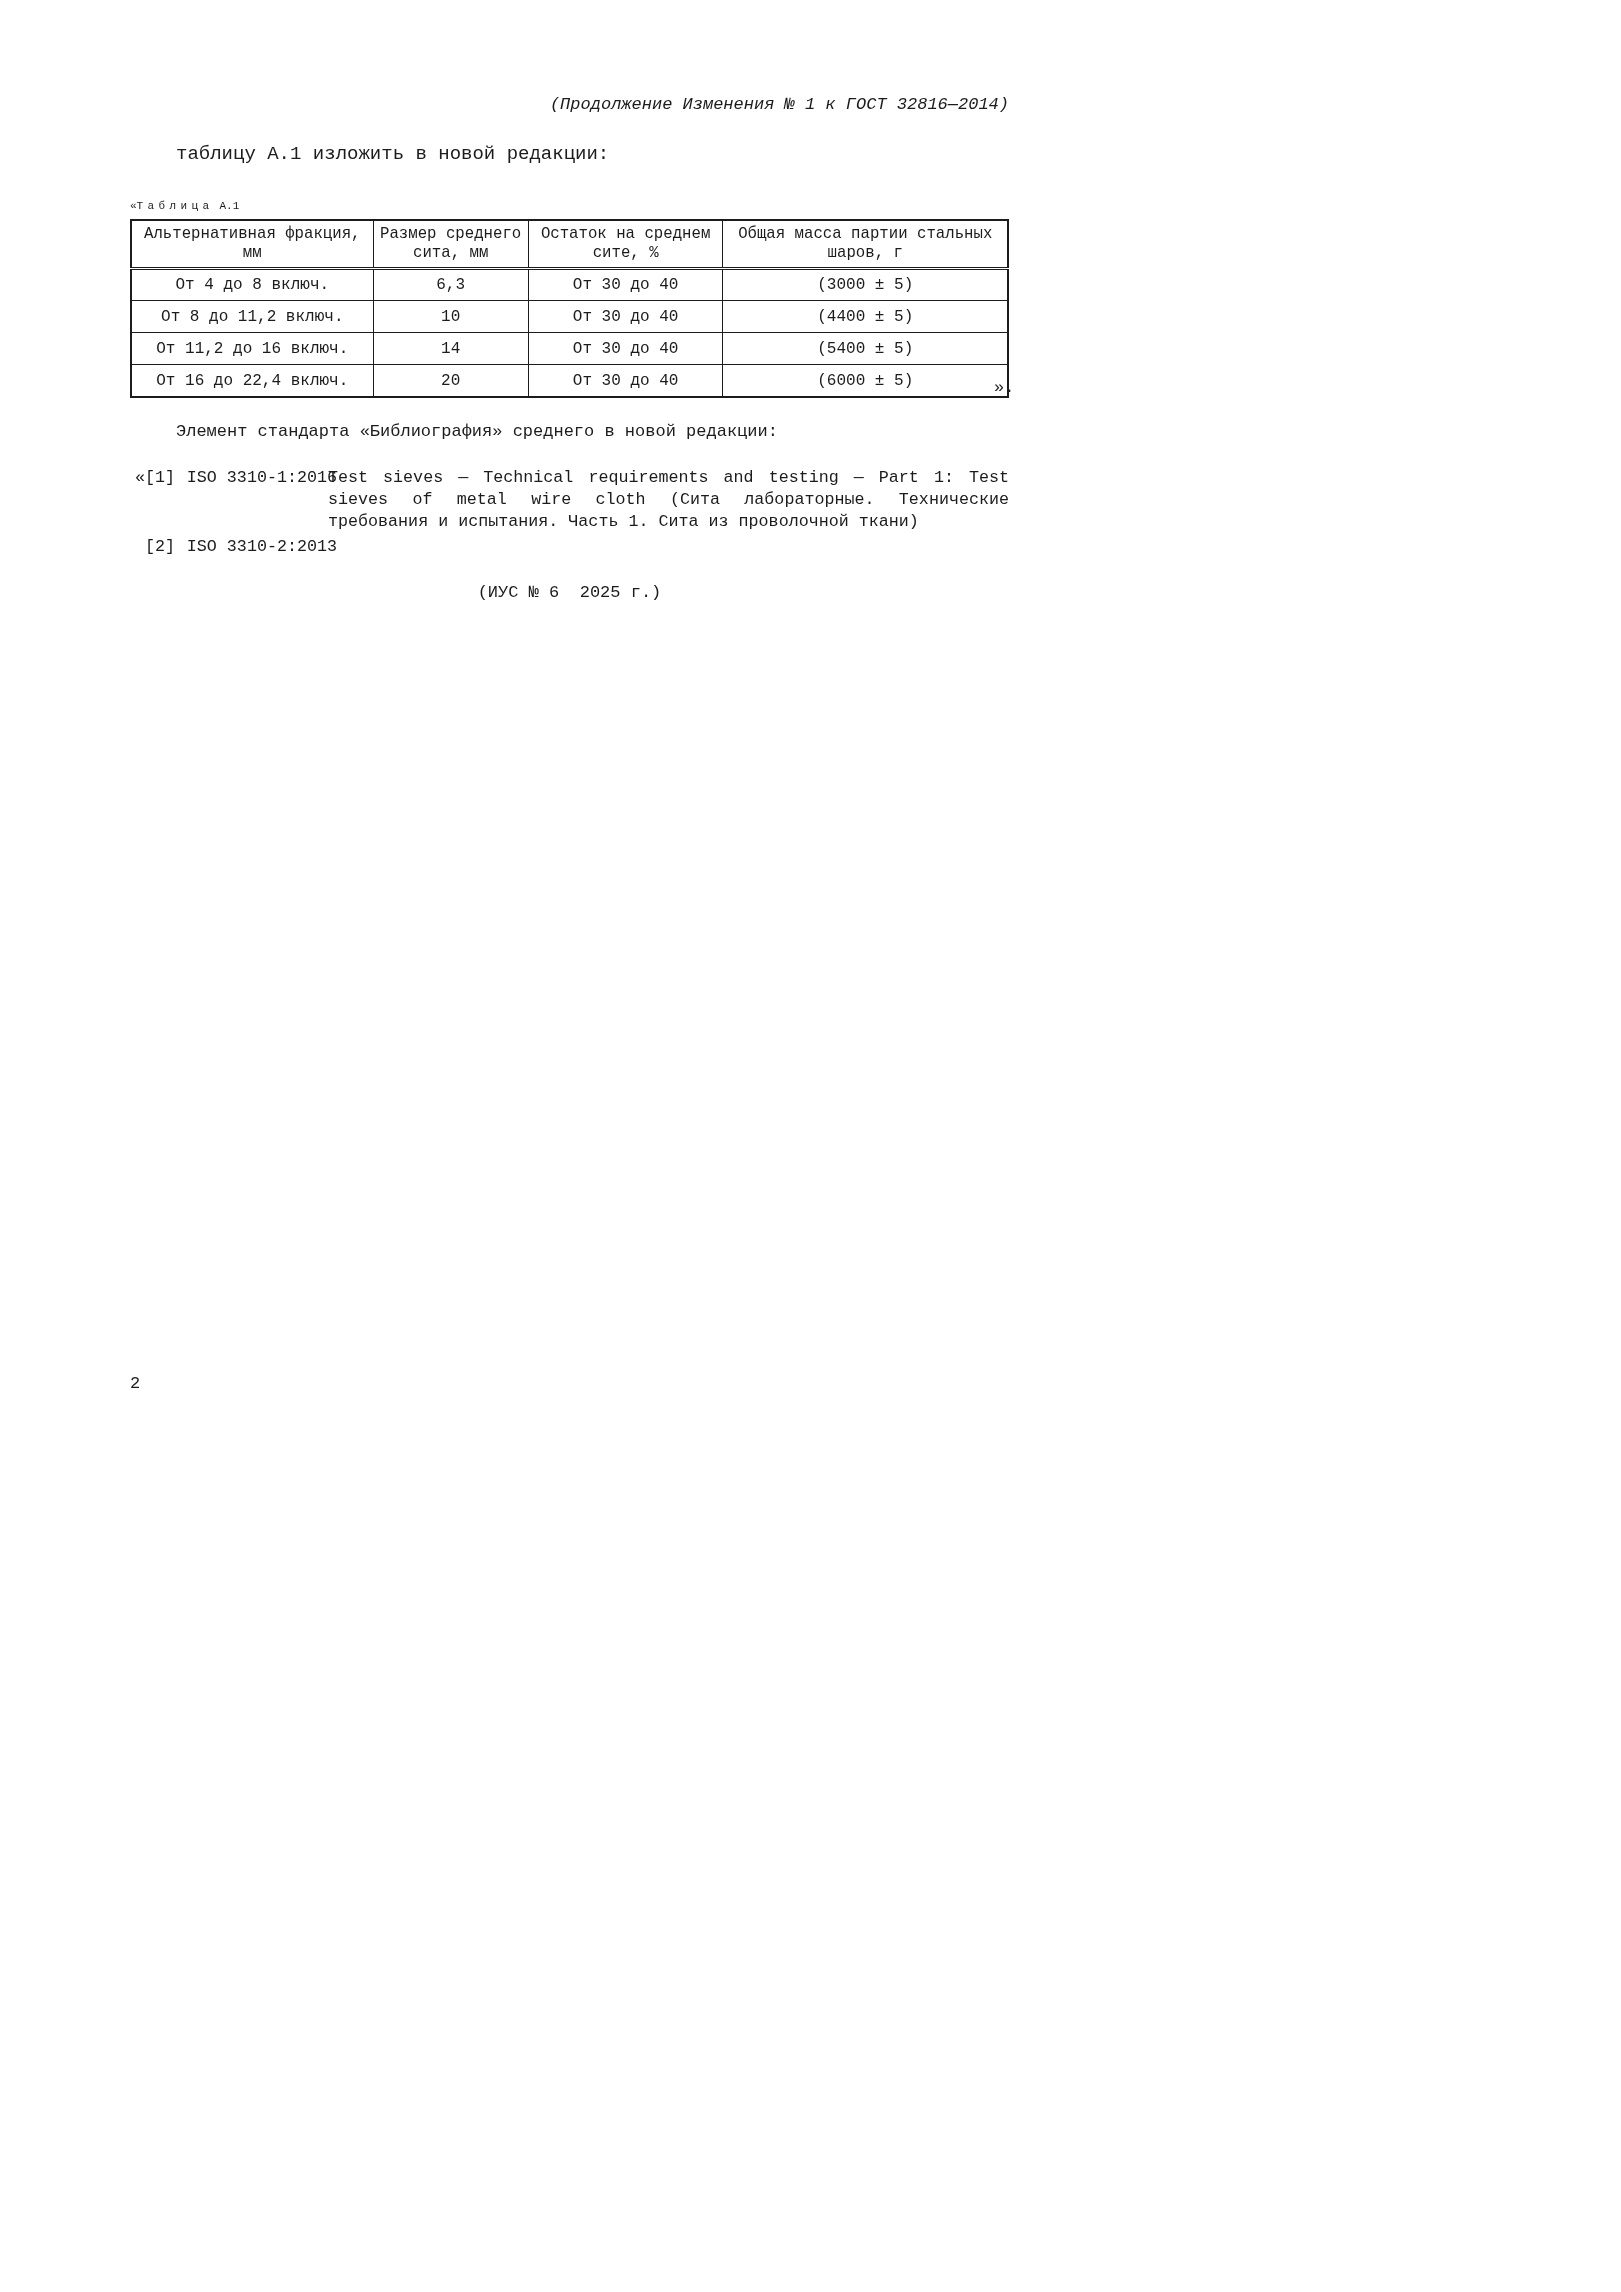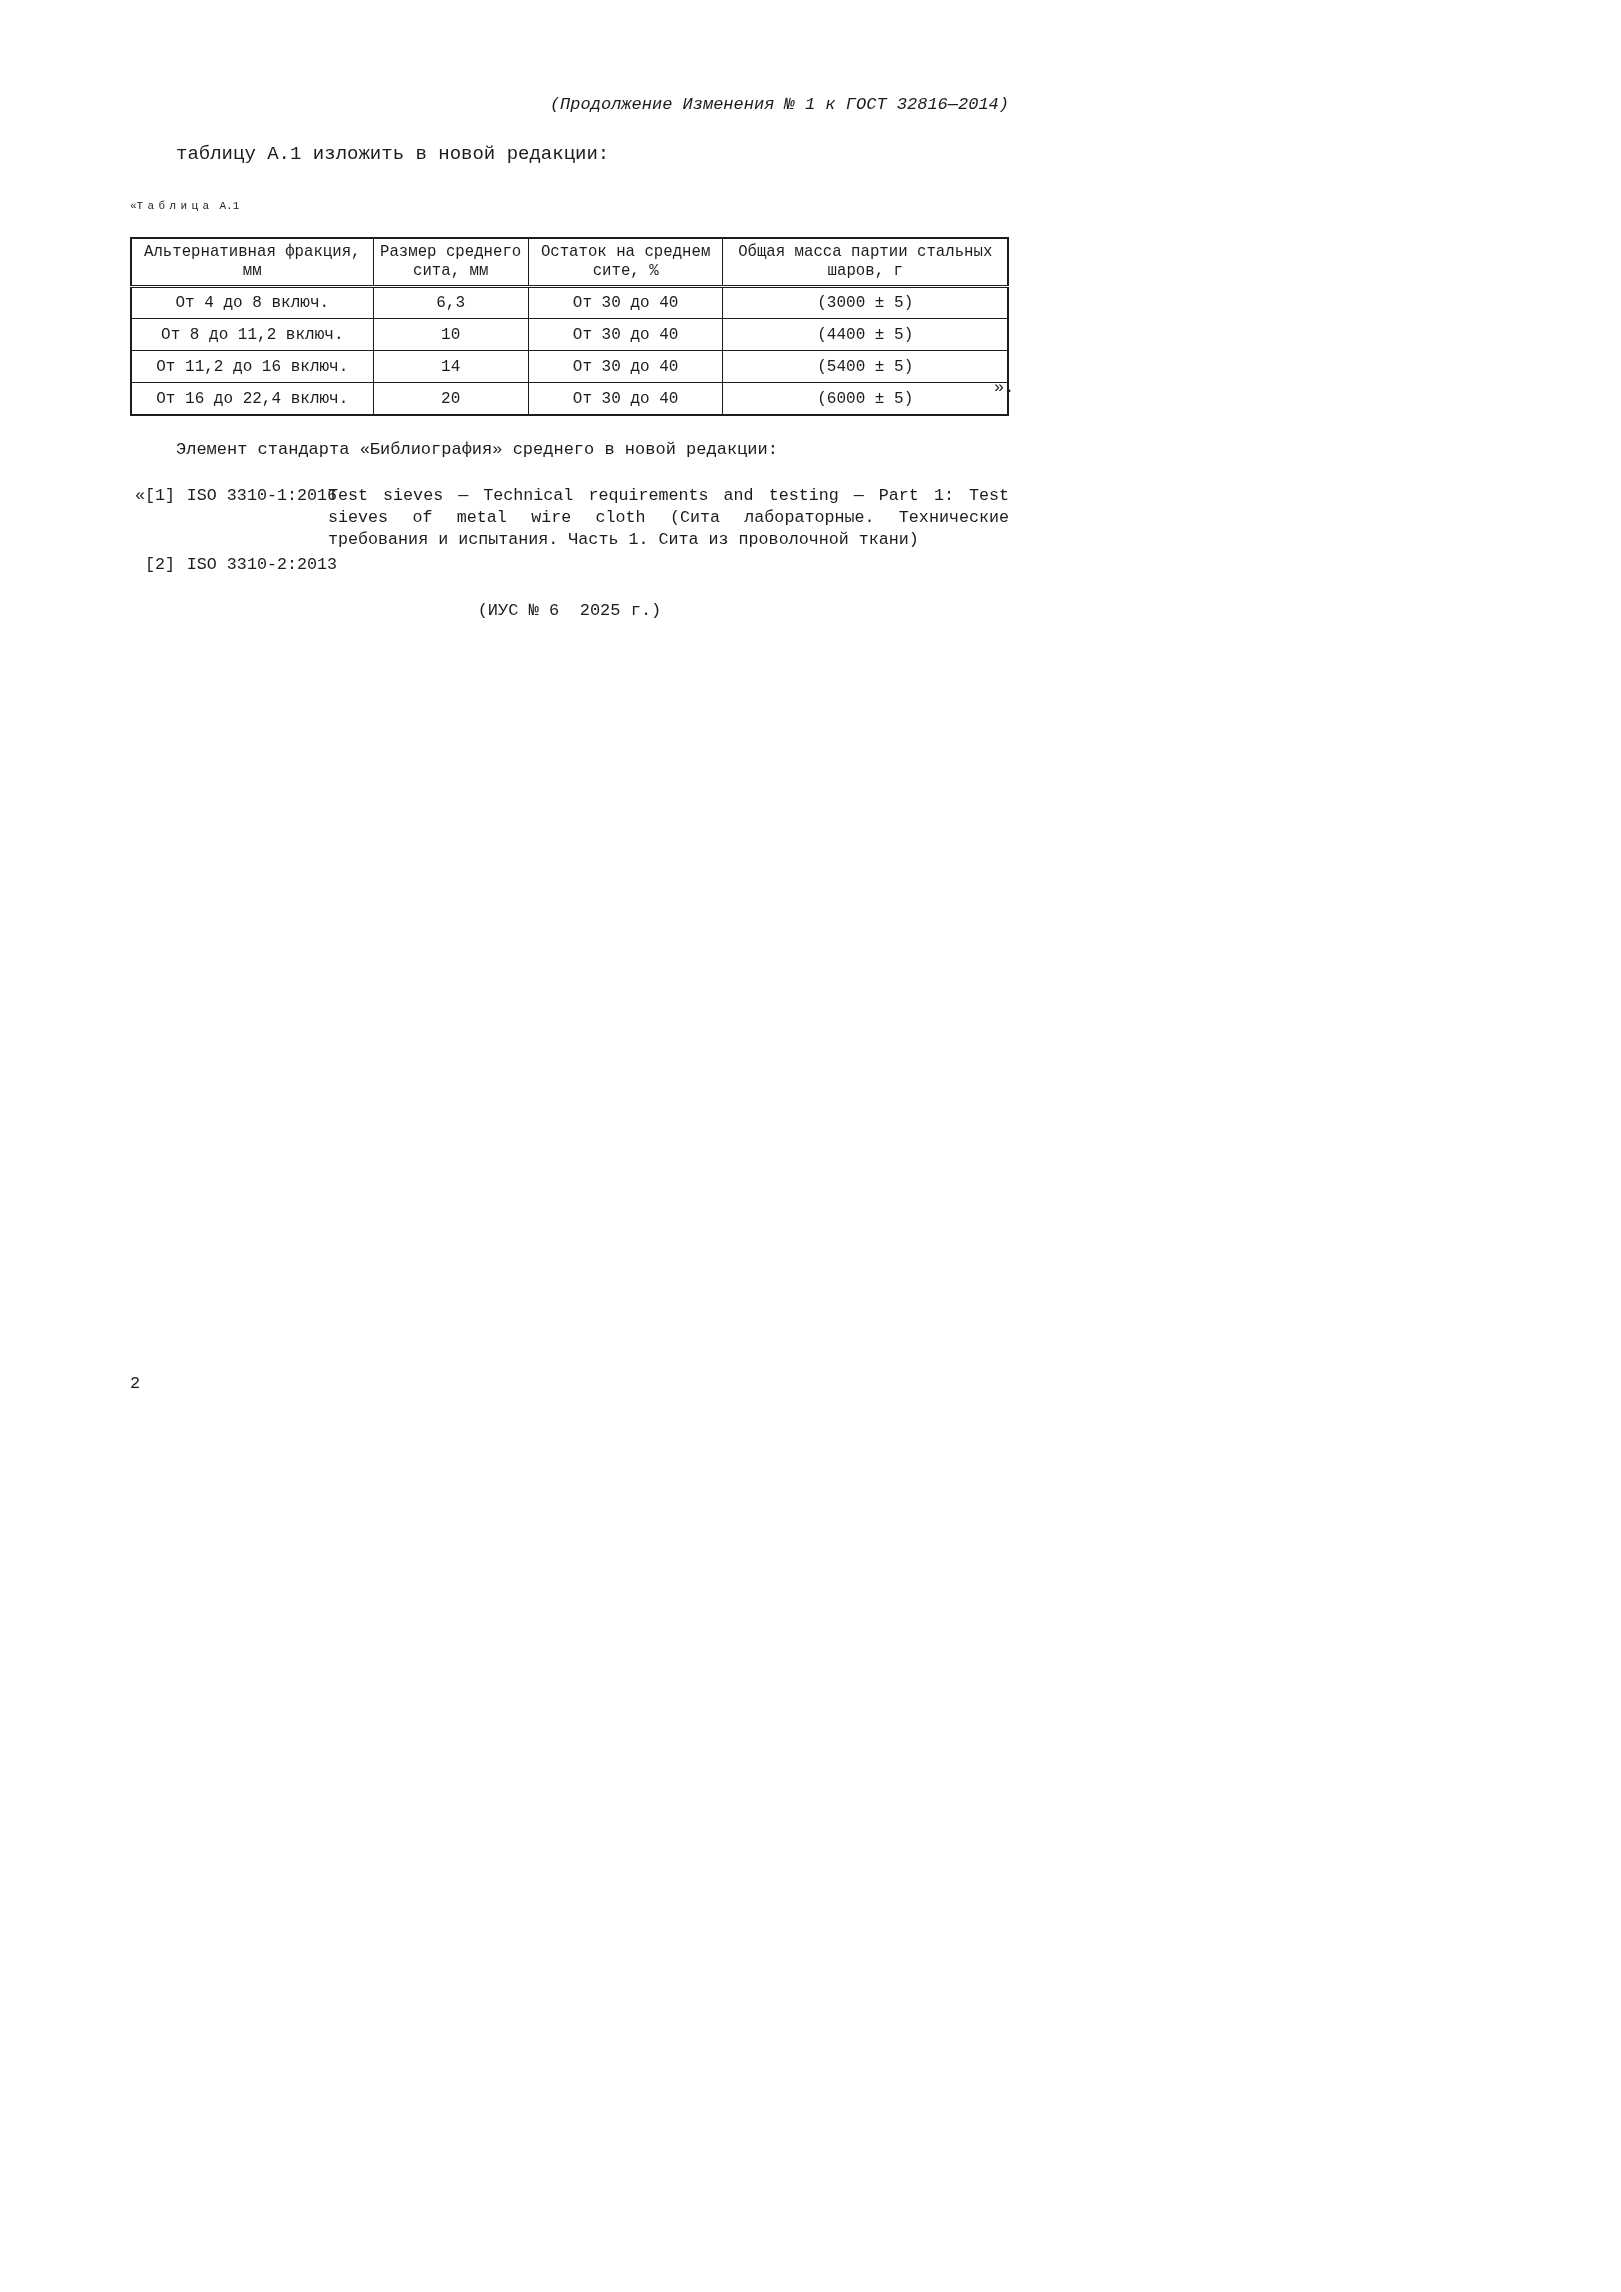--- a/index.html
+++ b/index.html
@@ -35,21 +35,21 @@
     margin-top: 32px;
     font-size: 11px;
     line-height: 18.6px;
   }
   .table-caption .spaced { letter-spacing: 4.4px; }
   .table-caption .cap-num { margin-left: 5.9px; }
 
   table.gost {
     width: 100%;
     border-collapse: collapse;
-    margin-top: 21px;
+    margin-top: 3px;
     font-size: 16px;
     table-layout: fixed;
     padding-left: 6px;
   }
   table.gost { border: 2.9px solid #1c1c1e; }
   table.gost th, table.gost td {
     border: 1.5px solid #1c1c1e;
     text-align: center;
     vertical-align: middle;
     font-weight: normal;

